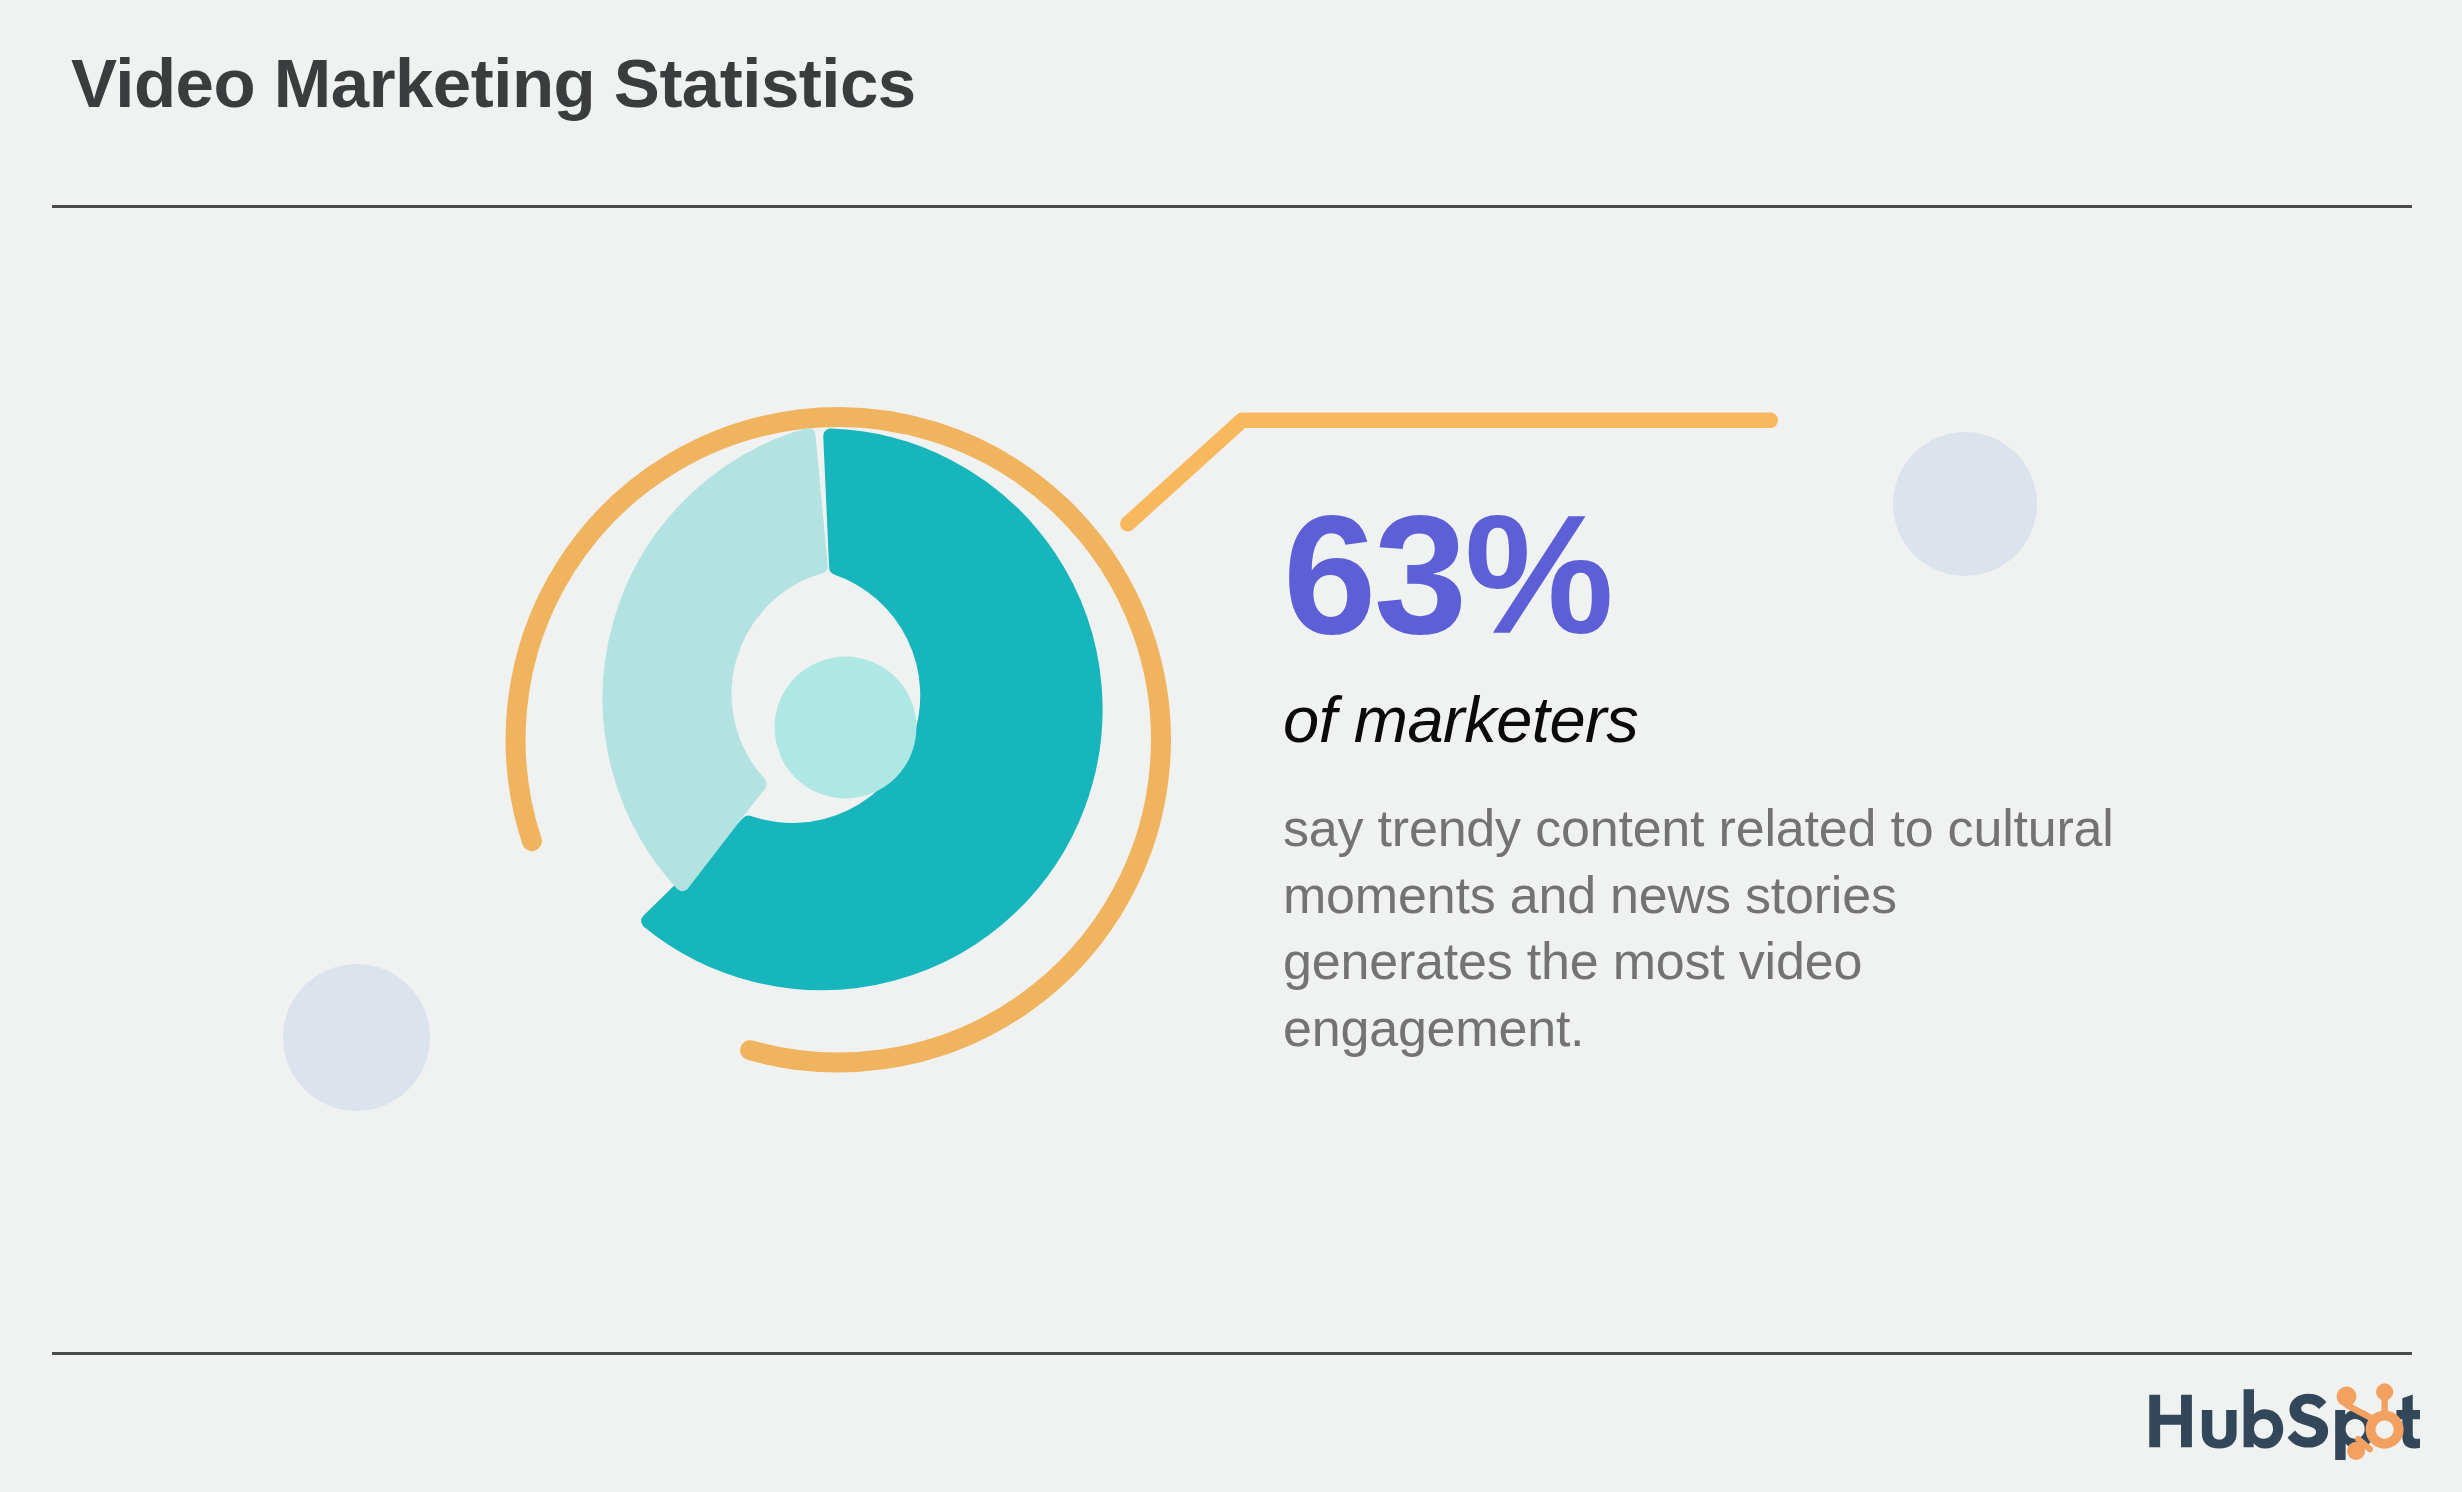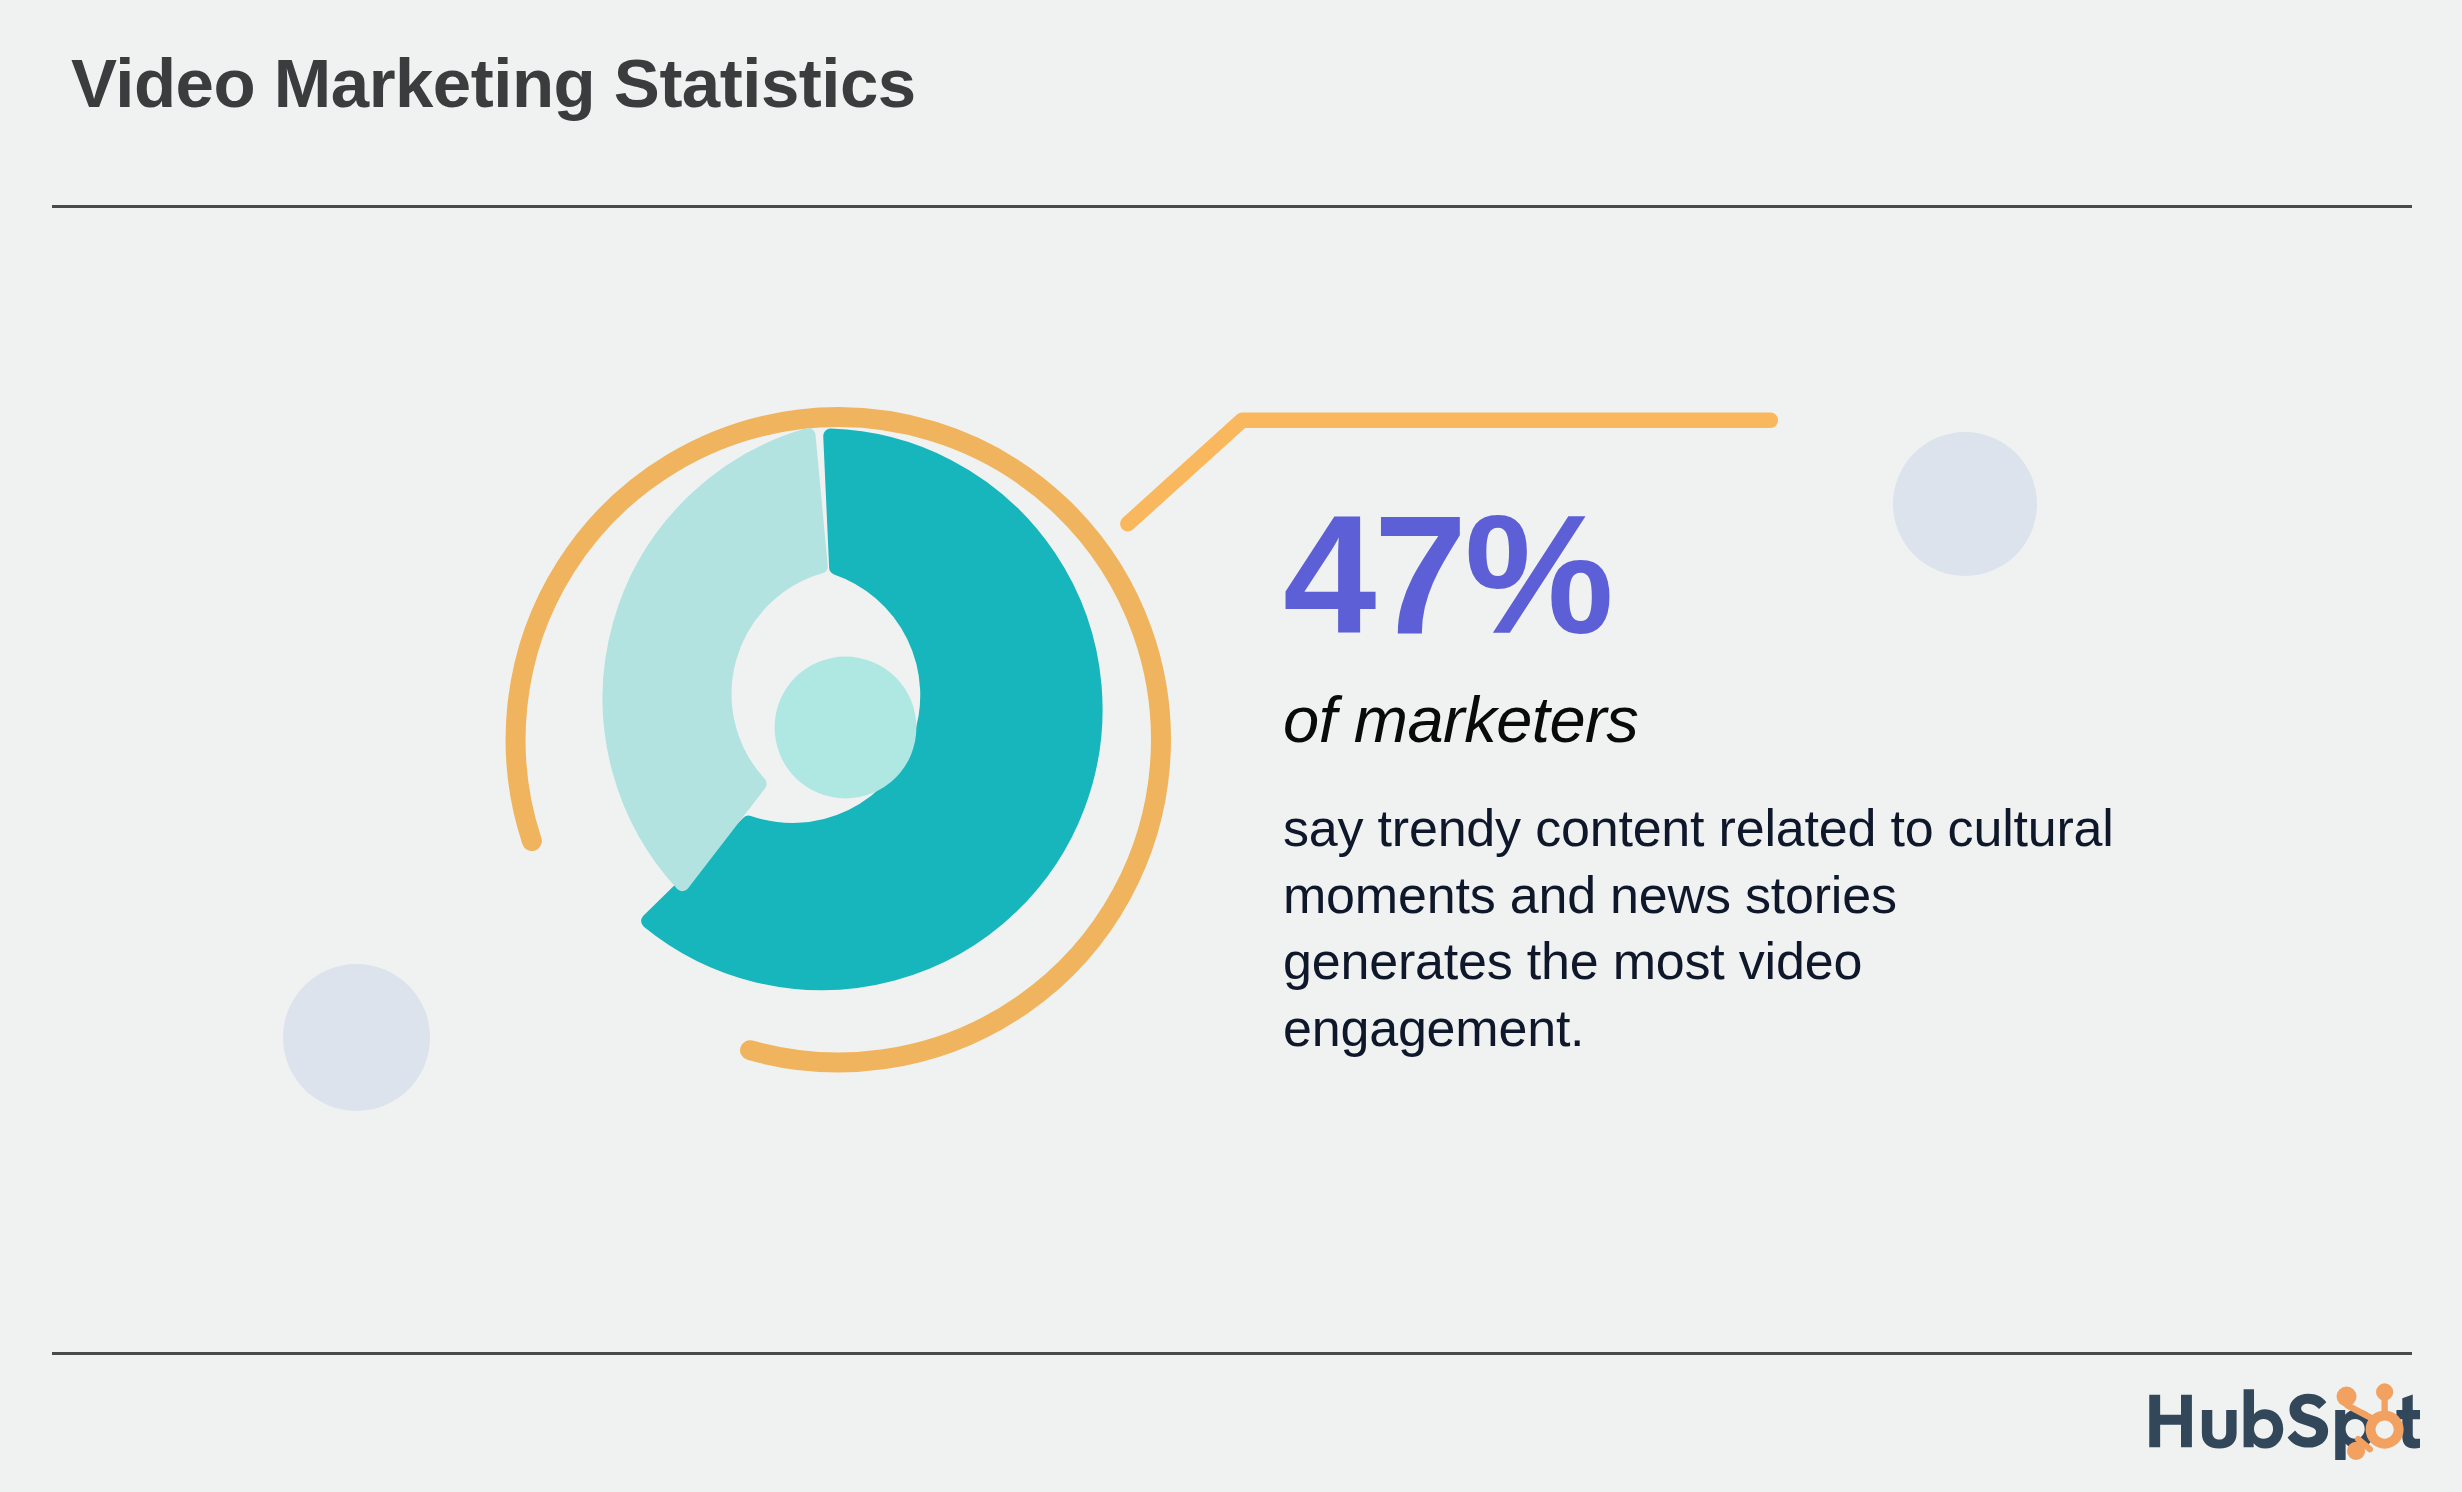--- a/index.html
+++ b/index.html
@@ -113,21 +113,21 @@
     font-weight: 400;
     color: #0A0A0A;
     line-height: 1.15;
     margin: 23.6px 0 0 0;
     letter-spacing: -0.5px;
     font-style: italic;
   }
   .stat-desc {
     font-size: 52px;
     font-weight: 400;
-    color: #0f172a;
+    color: #737373;
     line-height: 1.28;
     margin: 38px 0 0 0;
     max-width: 836px;
     letter-spacing: -0.2px;
   }
 
   
   .logo {
     position: absolute;
     right: 56px;
@@ -170,21 +170,21 @@
     </svg>
   </div>
 
   <div class="leader-wrap">
     <svg viewBox="0 0 830 260" width="754" height="236" xmlns="http://www.w3.org/2000/svg">
       <path d="M 60 176 L 186 62 L 768 62" fill="none" stroke="#F9B85D" stroke-width="17" stroke-linecap="round" stroke-linejoin="round"></path>
     </svg>
   </div>
 
   <div class="stat-block">
-    <div class="stat-value">47%</div>
+    <div class="stat-value">63%</div>
     <div class="stat-subject">of marketers</div>
     <div class="stat-desc">say trendy content related to cultural moments and news stories generates the most video engagement.</div>
   </div>
 
   <div class="rule rule-bottom"></div>
 
   <div class="logo">
     <svg viewBox="0 0 300 86" xmlns="http://www.w3.org/2000/svg">
       <g fill="#33475B">
 

